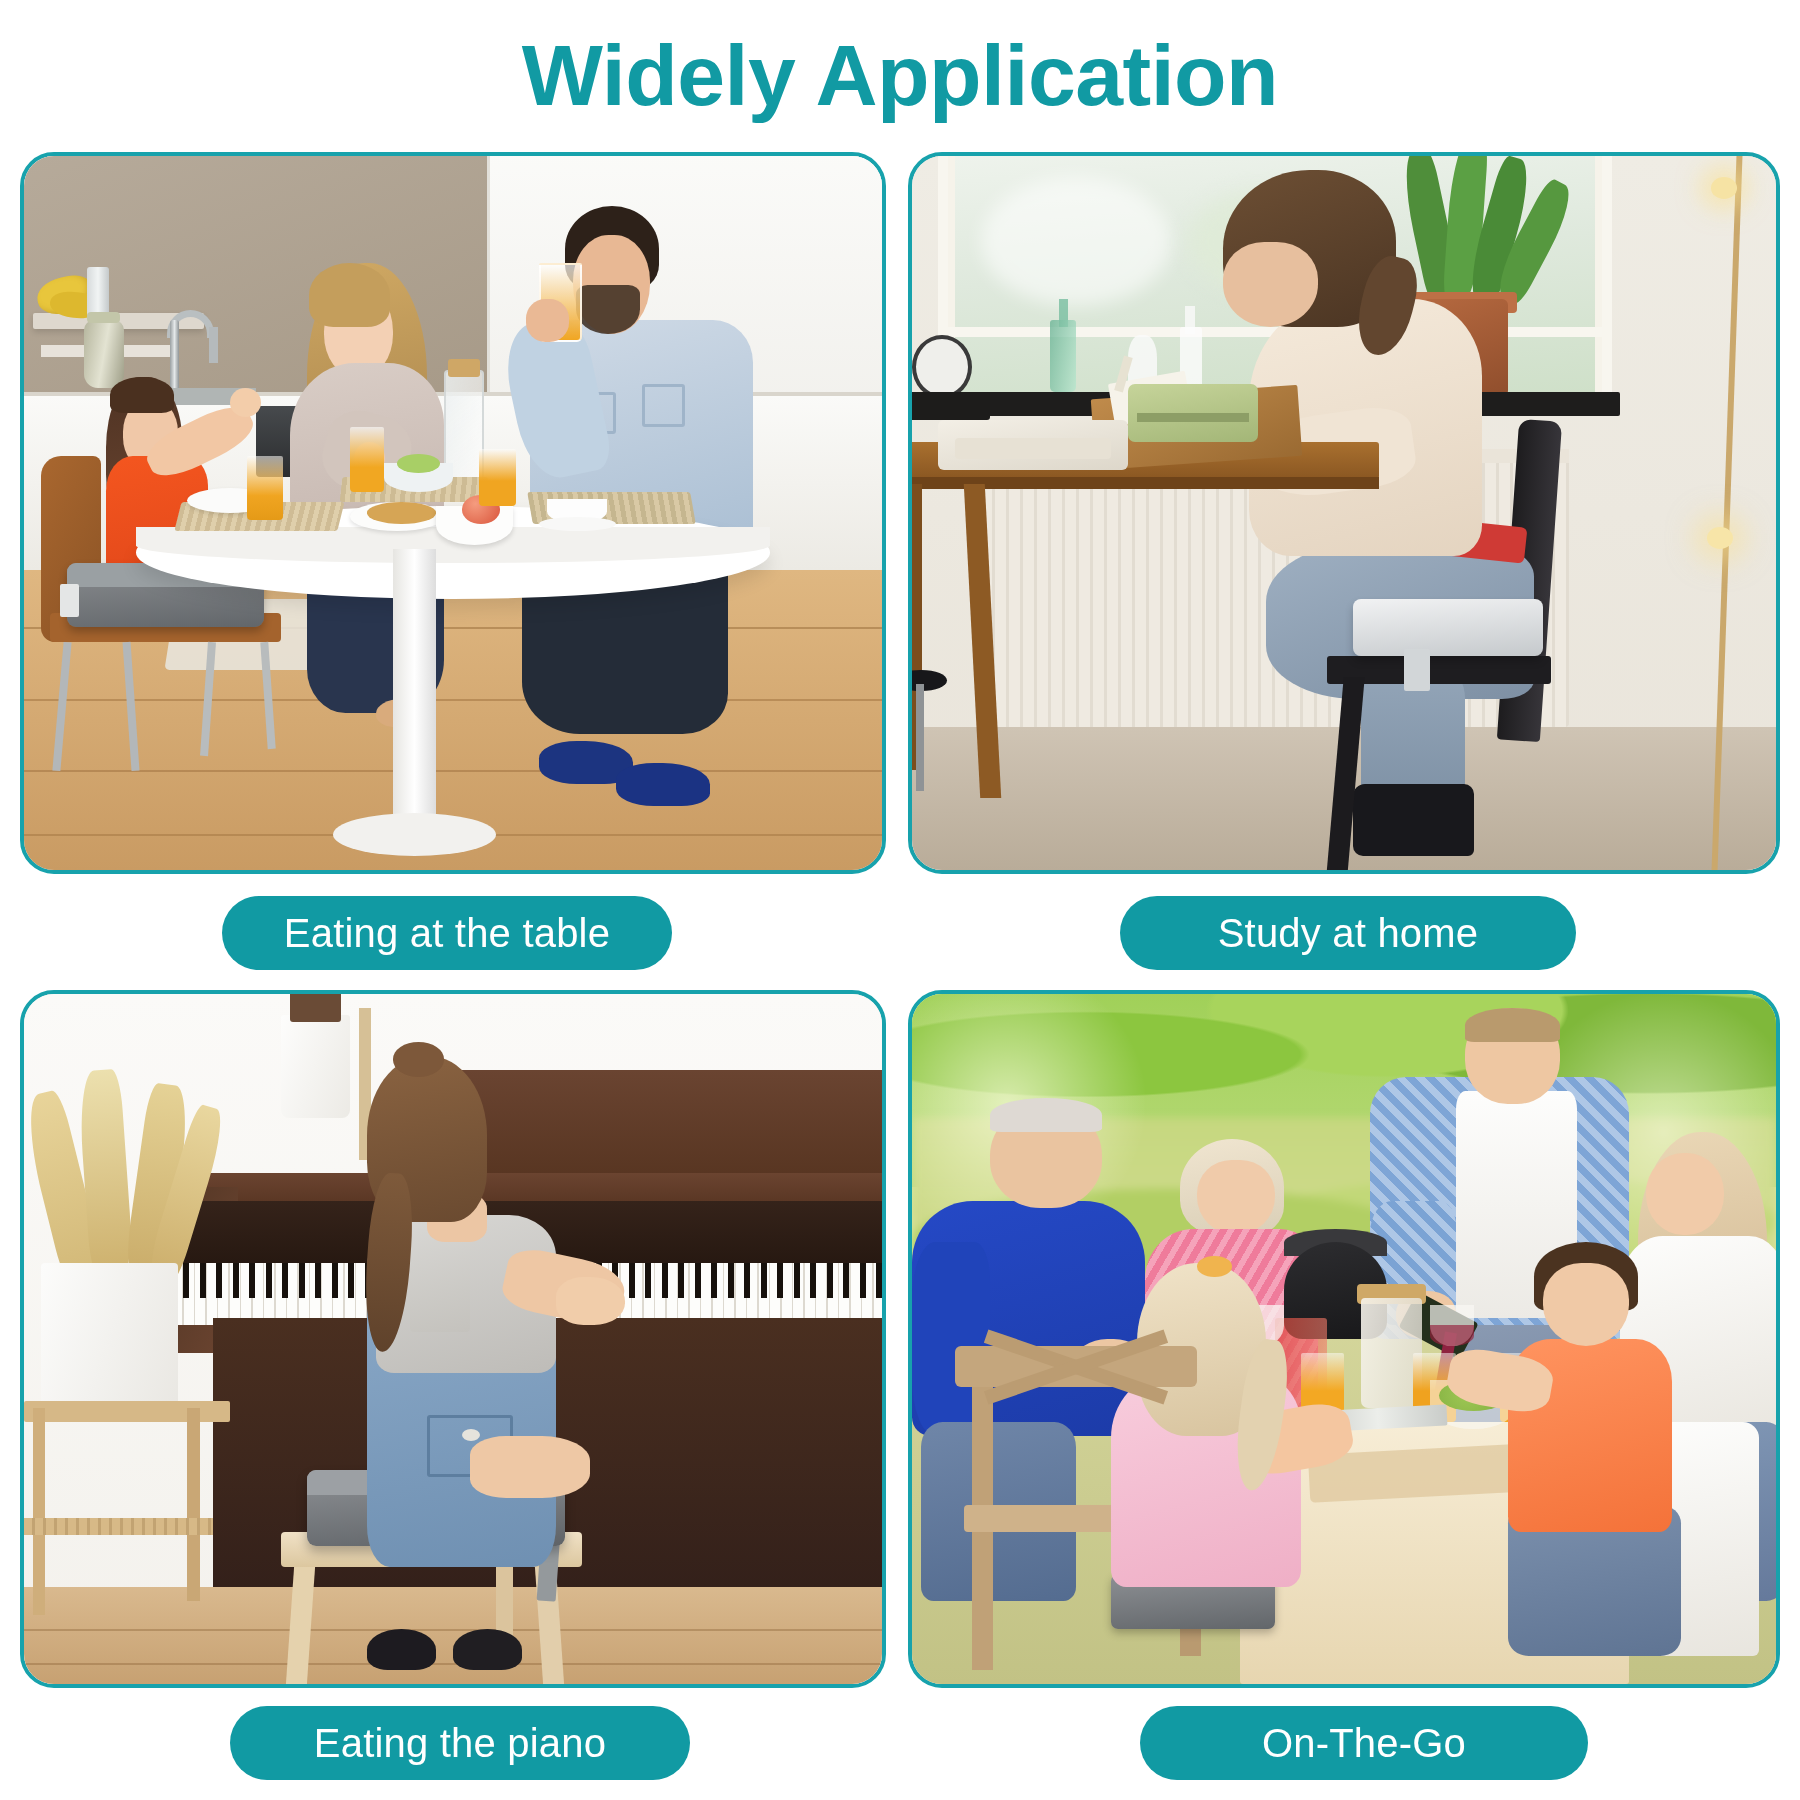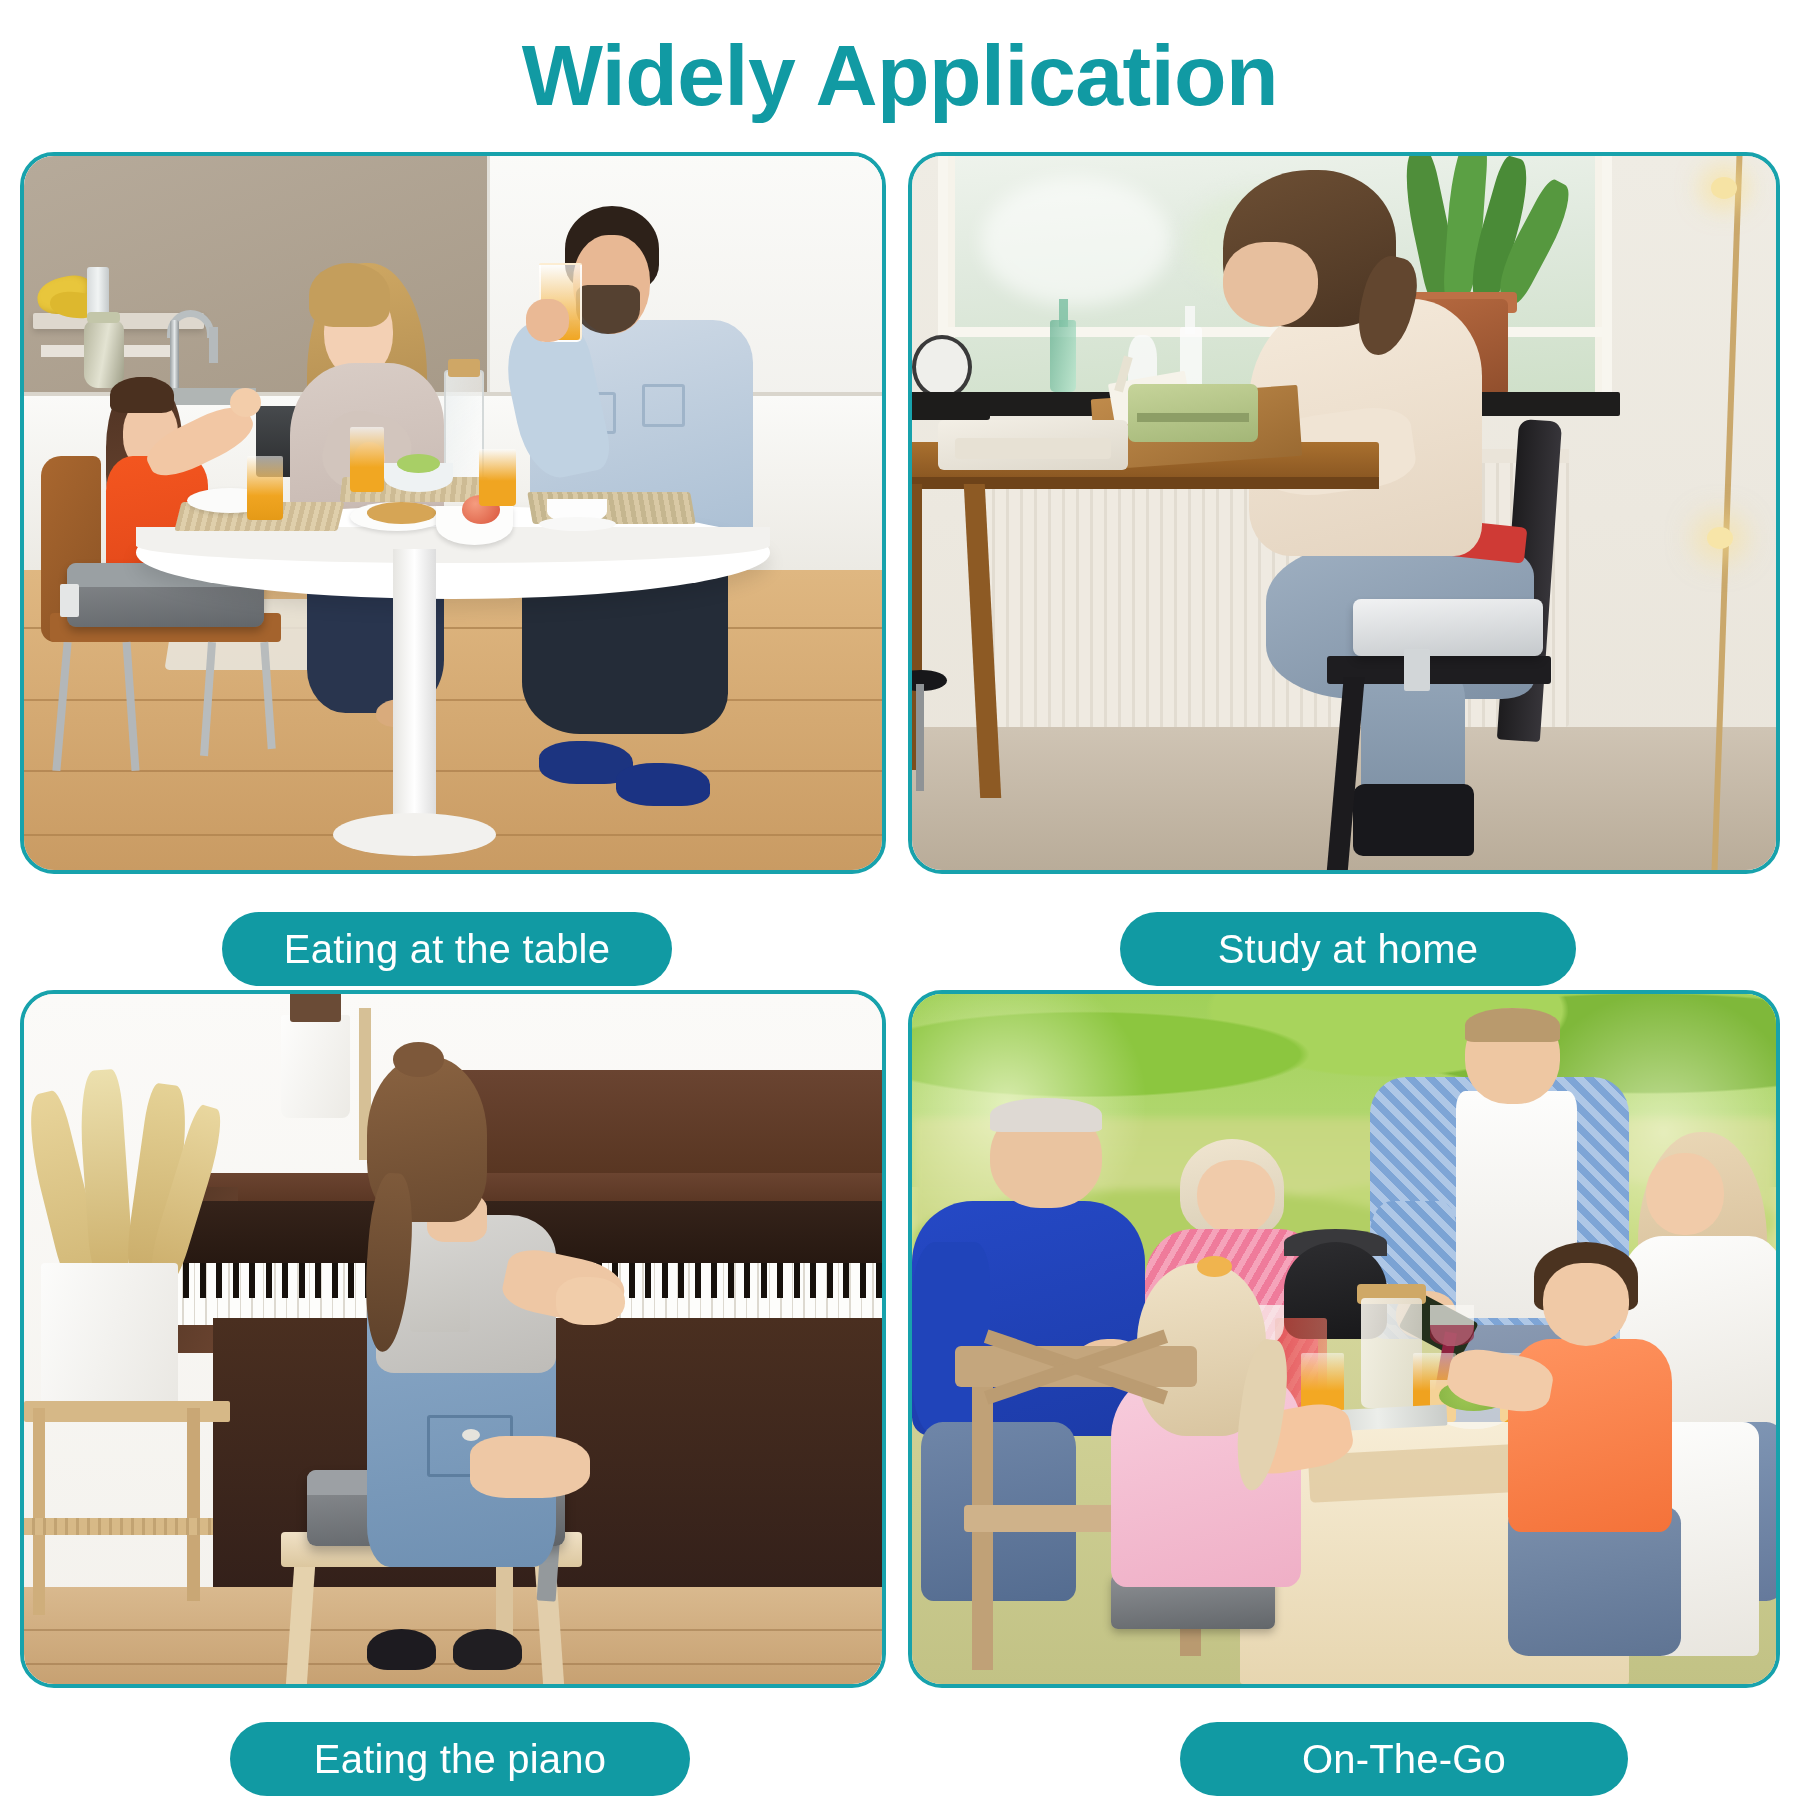--- a/index.html
+++ b/index.html
@@ -44,26 +44,25 @@
     background: #119aa3;
     color: #ffffff;
     border-radius: 42px;
     display: flex;
     align-items: center;
     justify-content: center;
     font-size: 40px;
     font-weight: normal;
     letter-spacing: 0.2px;
     height: 74px;
-    margin-top: 16px;
   }
   #badge-1 { left: 222px;  top: 896px;  width: 450px; }
   #badge-2 { left: 1120px; top: 896px;  width: 456px; }
   #badge-3 { left: 230px;  top: 1706px; width: 460px; }
-  #badge-4 { left: 1180px; top: 1706px; width: 448px; }
+  #badge-4 { left: 1140px; top: 1706px; width: 448px; }
 
   
   .p1-wall       { left:0; top:0; width:100%; height:60%; background:linear-gradient(180deg,#f2f0ec,#ecebe6); }
   .p1-backsplash { left:0; top:0; width:56%; height:33%; background:linear-gradient(160deg,#b6aa9a,#a79a88); }
   .p1-cab-upper  { left:54%; top:-2%; width:48%; height:44%; background:linear-gradient(180deg,#fbfbf9,#f0efeb); border-left:3px solid #e2e0da; }
   .p1-cab-low    { left:0; top:33%; width:100%; height:25%; background:linear-gradient(180deg,#fafaf8,#eceae4); border-top:4px solid #d9d5cc; }
   .p1-shelf      { left:1%; top:22%; width:20%; height:2.2%; background:#ded8ce; border-radius:2px; box-shadow:0 3px 6px rgba(0,0,0,.14); }
   .p1-shelf2     { left:2%; top:26.5%; width:16%; height:1.6%; background:#e7e2da; }
   .p1-banana     { left:1.5%; top:17%; width:6.5%; height:5%; background:#e8c63c; border-radius:50% 40% 55% 45%; transform:rotate(-12deg); box-shadow:inset -4px -3px 6px rgba(150,110,20,.35); }
   .p1-banana2    { left:3%; top:19%; width:6%; height:3.6%; background:#ddb82e; border-radius:50% 45% 50% 45%; transform:rotate(8deg); }

